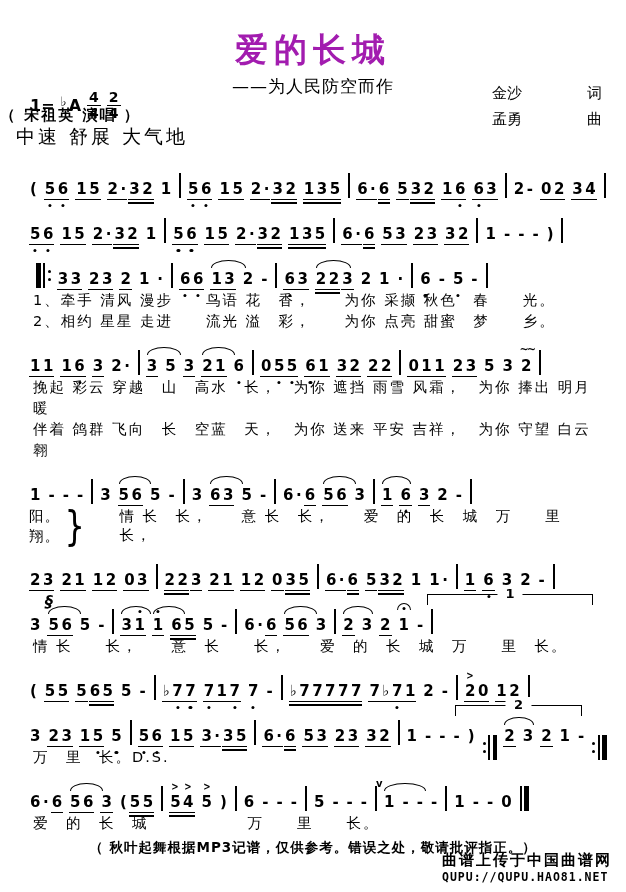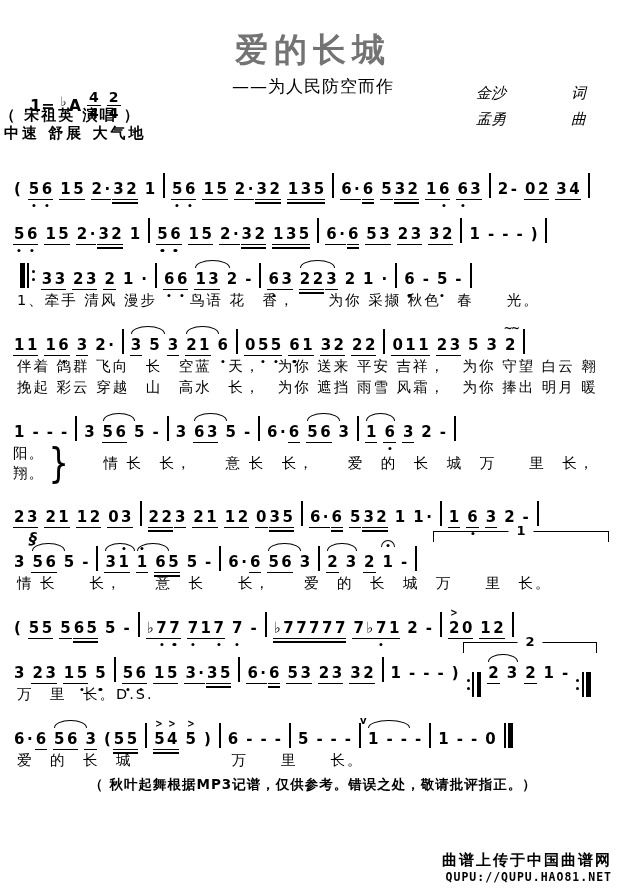--- a/index.html
+++ b/index.html
@@ -3,30 +3,30 @@
 <meta charset="utf-8">
 <style>
   html,body{margin:0;padding:0;background:#e8e8e8;}
   .page{width:626px;height:892px;background:#ffffff;position:relative;overflow:hidden;
         font-family:"DejaVu Sans",sans-serif;color:#000;margin:0 auto;padding-top:10px;box-sizing:border-box;}
   
   .hdr{position:relative;height:132px;}
   .title{ text-align:center;font-size:33px;font-weight:bold;letter-spacing:6px;margin-top:18px;}
   .subtitle{text-align:center;font-size:17px;margin-top:2px;letter-spacing:1px;}
   .performer{text-align:left;font-size:15px;font-weight:bold;margin-top:8px;letter-spacing:2px;}
-  .credits{position:absolute;right:40px;top:52px;font-size:15px;line-height:26px;font-style:italic;}
+  .credits{position:absolute;right:24px;top:52px;font-size:15px;line-height:26px;}
   .credits .row{display:flex;justify-content:space-between;width:110px;}
   .keysig{position:absolute;left:30px;top:62px;font-size:16px;font-weight:bold;display:flex;align-items:center;gap:6px;}
   .flat{font-size:13px;vertical-align:super;position:relative;top:-4px;margin-right:-4px;}
   .frac{display:inline-block;text-align:center;line-height:1.05;font-size:14px;font-weight:bold;}
   .frac .n{display:block;border-bottom:1.6px solid #000;padding:0 2px;}
   .frac .d{display:block;}
-  .tempo{position:absolute;left:4px;top:96px;font-size:15px;font-weight:bold;letter-spacing:3px;}
-  
-  .score{padding:0 13px;}
+  .tempo{position:absolute;left:16px;top:96px;font-size:19px;font-weight:normal;letter-spacing:3px;}
+  
+  .score{padding:0 29px;}
   .system{position:relative;padding-top:13px;margin-bottom:5px;}
   .notes{font-size:15px;font-weight:bold;white-space:nowrap;height:27px;}
   .tok{display:inline-block;position:relative;margin-left:6px;}
   .tok.j{margin-left:1px;}
   .tok:first-child{margin-left:0;}
   .grp{display:inline-block;position:relative;padding:0 1px 1px;}
   .grp.u1{border-bottom:1.8px solid #000;}
   .grp.u2{border-bottom:1.8px solid #000;}
   .grp.u2::after{content:"";position:absolute;left:0;right:0;bottom:-4.5px;height:1.8px;background:#000;}
   .ch{display:inline-block;position:relative;margin-left:2.5px;}
@@ -60,31 +60,31 @@
           padding:0 6px;font-size:14px;font-weight:bold;letter-spacing:1px;}
   
   .lyr{font-size:14.5px;line-height:21px;letter-spacing:2px;padding-left:4px;}
   .lyr.right{text-align:left;padding-right:26px;}
   .braceRow{display:flex;align-items:center;gap:2px;}
   .braceCol{font-size:14.5px;line-height:20px;letter-spacing:1px;}
   .brace{font-size:40px;font-weight:normal;line-height:40px;transform:scaleX(0.8);}
   .braceTxt{font-size:14.5px;letter-spacing:2px;padding-left:30px;}
   
   .footnote{text-align:center;font-size:13.5px;font-weight:bold;margin-top:4px;letter-spacing:1px;}
-  .footer{position:absolute;right:14px;bottom:8px;text-align:right;}
+  .footer{position:absolute;right:14px;bottom:8px;text-align:left;}
   .footer .site{font-size:15px;font-weight:bold;letter-spacing:2px;}
   .footer .url{font-size:11.5px;font-weight:bold;font-family:"DejaVu Sans Mono",monospace;letter-spacing:1px;}
 </style>
 </head>
 <body>
 
 <div class="page">
 
   <div class="hdr">
-    <div class="title" style="color: #737373;">爱的长城</div>
+    <div class="title" style="color: #a21caf;">爱的长城</div>
     <div class="subtitle">——为人民防空而作</div>
     <div class="performer">（ 宋祖英 演唱 ）</div>
     <div class="credits">
       <div class="row">
         <span>金沙</span>
         <span>词</span>
       </div>
       <div class="row">
         <span>孟勇</span>
         <span>曲</span>
@@ -140,33 +140,34 @@
           </span><span class="tok"><span class="grp u1"><span class="ch">3</span><span class="ch">3</span></span></span><span class="tok"><span class="grp u1"><span class="ch">2</span><span class="ch">3</span></span></span><span class="tok"><span class="grp u1"><span class="ch">2</span></span></span><span class="tok"><span class="grp"><span class="ch">1</span></span></span><span class="tok"><span class="grp"><span class="ch">·</span></span></span><span class="barw">
             <span class="bl"></span>
           </span><span class="tok"><span class="grp u1"><span class="ch ld">6</span><span class="ch ld">6</span></span></span><span class="tok"><span class="arc" style="width: 130%;"></span><span class="grp u1"><span class="ch">1</span><span class="ch">3</span></span></span><span class="tok"><span class="grp"><span class="ch">2</span></span></span><span class="tok"><span class="grp"><span class="ch">-</span></span></span><span class="barw">
             <span class="bl"></span>
           </span><span class="tok"><span class="grp u1"><span class="ch ld">6</span><span class="ch">3</span></span></span><span class="tok"><span class="arc" style="width: 130%;"></span><span class="grp u2"><span class="ch">2</span><span class="ch">2</span></span></span><span class="tok j"><span class="grp u1"><span class="ch">3</span></span></span><span class="tok"><span class="grp"><span class="ch">2</span></span></span><span class="tok"><span class="grp"><span class="ch">1</span></span></span><span class="tok"><span class="grp"><span class="ch">·</span></span></span><span class="barw">
             <span class="bl"></span>
           </span><span class="tok"><span class="grp"><span class="ch ld">6</span></span></span><span class="tok"><span class="grp"><span class="ch">-</span></span></span><span class="tok"><span class="grp"><span class="ch ld">5</span></span></span><span class="tok"><span class="grp"><span class="ch">-</span></span></span><span class="barw">
             <span class="bl"></span>
           </span></div>
         <div class="lyr">1、牵手 清风 漫步　　鸟语 花　香，　　为你 采撷 秋色　春　　光。</div>
+        <div class="lyr">2、相约 星星 走进　　流光 溢　彩，　　为你 点亮 甜蜜　梦　　乡。</div>
       </div>
       <div class="system">
         <div class="notes"><span class="tok"><span class="grp u1"><span class="ch">1</span><span class="ch">1</span></span></span><span class="tok"><span class="grp u1"><span class="ch">1</span><span class="ch ld">6</span></span></span><span class="tok"><span class="grp u1"><span class="ch">3</span></span></span><span class="tok"><span class="grp"><span class="ch">2</span><span class="ch">·</span></span></span><span class="barw">
             <span class="bl"></span>
           </span><span class="tok"><span class="arc" style="width: 260%;"></span><span class="grp u1"><span class="ch">3</span></span></span><span class="tok"><span class="grp"><span class="ch">5</span></span></span><span class="tok"><span class="grp u1"><span class="ch">3</span></span></span><span class="tok"><span class="arc" style="width: 120%;"></span><span class="grp u1"><span class="ch">2</span><span class="ch">1</span></span></span><span class="tok"><span class="grp"><span class="ch ld">6</span></span></span><span class="barw">
             <span class="bl"></span>
           </span><span class="tok"><span class="grp u1"><span class="ch">0</span><span class="ch ld">5</span><span class="ch ld">5</span></span></span><span class="tok"><span class="grp u1"><span class="ch ld">6</span><span class="ch">1</span></span></span><span class="tok"><span class="grp u1"><span class="ch">3</span><span class="ch">2</span></span></span><span class="tok"><span class="grp u1"><span class="ch">2</span><span class="ch">2</span></span></span><span class="barw">
             <span class="bl"></span>
           </span><span class="tok"><span class="grp u1"><span class="ch">0</span><span class="ch">1</span><span class="ch">1</span></span></span><span class="tok"><span class="grp u1"><span class="ch">2</span><span class="ch">3</span></span></span><span class="tok"><span class="grp"><span class="ch">5</span></span></span><span class="tok"><span class="grp"><span class="ch">3</span></span></span><span class="tok"><span class="grp"><span class="ch">2</span></span><span class="trill">~~</span></span><span class="barw">
             <span class="bl"></span>
           </span></div>
+        <div class="lyr">挽起 彩云 穿越　山　高水　长，　为你 遮挡 雨雪 风霜，　为你 捧出 明月 暖</div>
         <div class="lyr">伴着 鸽群 飞向　长　空蓝　天，　为你 送来 平安 吉祥，　为你 守望 白云 翱</div>
-        <div class="lyr">挽起 彩云 穿越　山　高水　长，　为你 遮挡 雨雪 风霜，　为你 捧出 明月 暖</div>
       </div>
       <div class="system">
         <div class="notes"><span class="tok"><span class="grp"><span class="ch">1</span></span></span><span class="tok"><span class="grp"><span class="ch">-</span></span></span><span class="tok"><span class="grp"><span class="ch">-</span></span></span><span class="tok"><span class="grp"><span class="ch">-</span></span></span><span class="barw">
             <span class="bl"></span>
           </span><span class="tok"><span class="grp"><span class="ch">3</span></span></span><span class="tok"><span class="arc" style="width: 120%;"></span><span class="grp u1"><span class="ch">5</span><span class="ch">6</span></span></span><span class="tok"><span class="grp"><span class="ch">5</span></span></span><span class="tok"><span class="grp"><span class="ch">-</span></span></span><span class="barw">
             <span class="bl"></span>
           </span><span class="tok"><span class="grp"><span class="ch">3</span></span></span><span class="tok"><span class="arc" style="width: 120%;"></span><span class="grp u1"><span class="ch">6</span><span class="ch">3</span></span></span><span class="tok"><span class="grp"><span class="ch">5</span></span></span><span class="tok"><span class="grp"><span class="ch">-</span></span></span><span class="barw">
             <span class="bl"></span>
           </span><span class="tok"><span class="grp"><span class="ch">6</span><span class="ch">·</span></span></span><span class="tok j"><span class="grp u1"><span class="ch">6</span></span></span><span class="tok"><span class="arc" style="width: 120%;"></span><span class="grp u1"><span class="ch">5</span><span class="ch">6</span></span></span><span class="tok"><span class="grp"><span class="ch">3</span></span></span><span class="barw">
             <span class="bl"></span>

